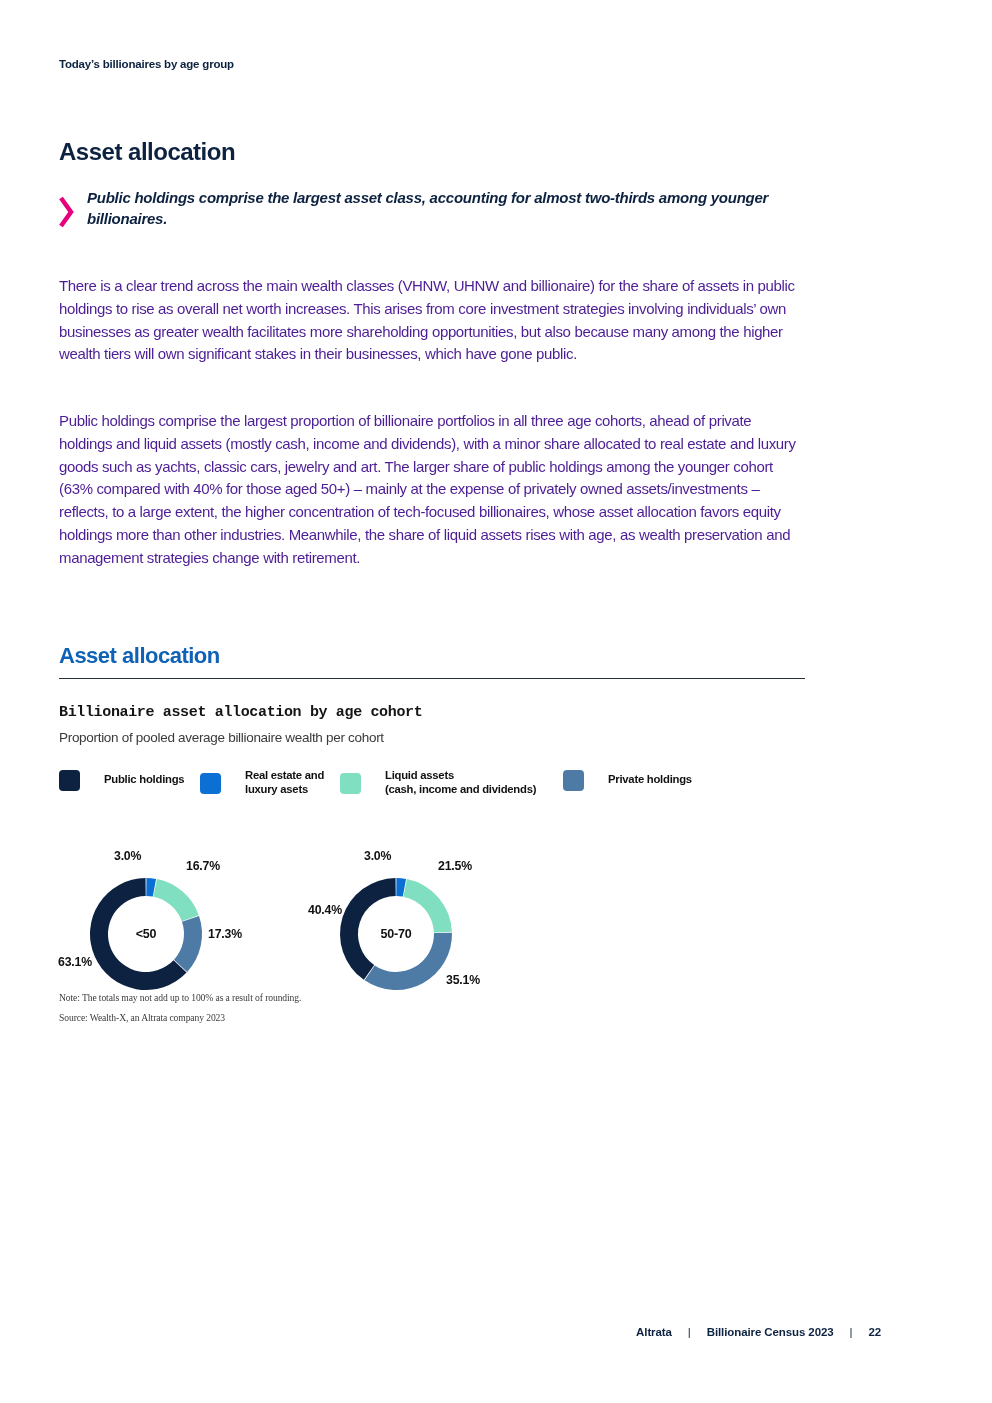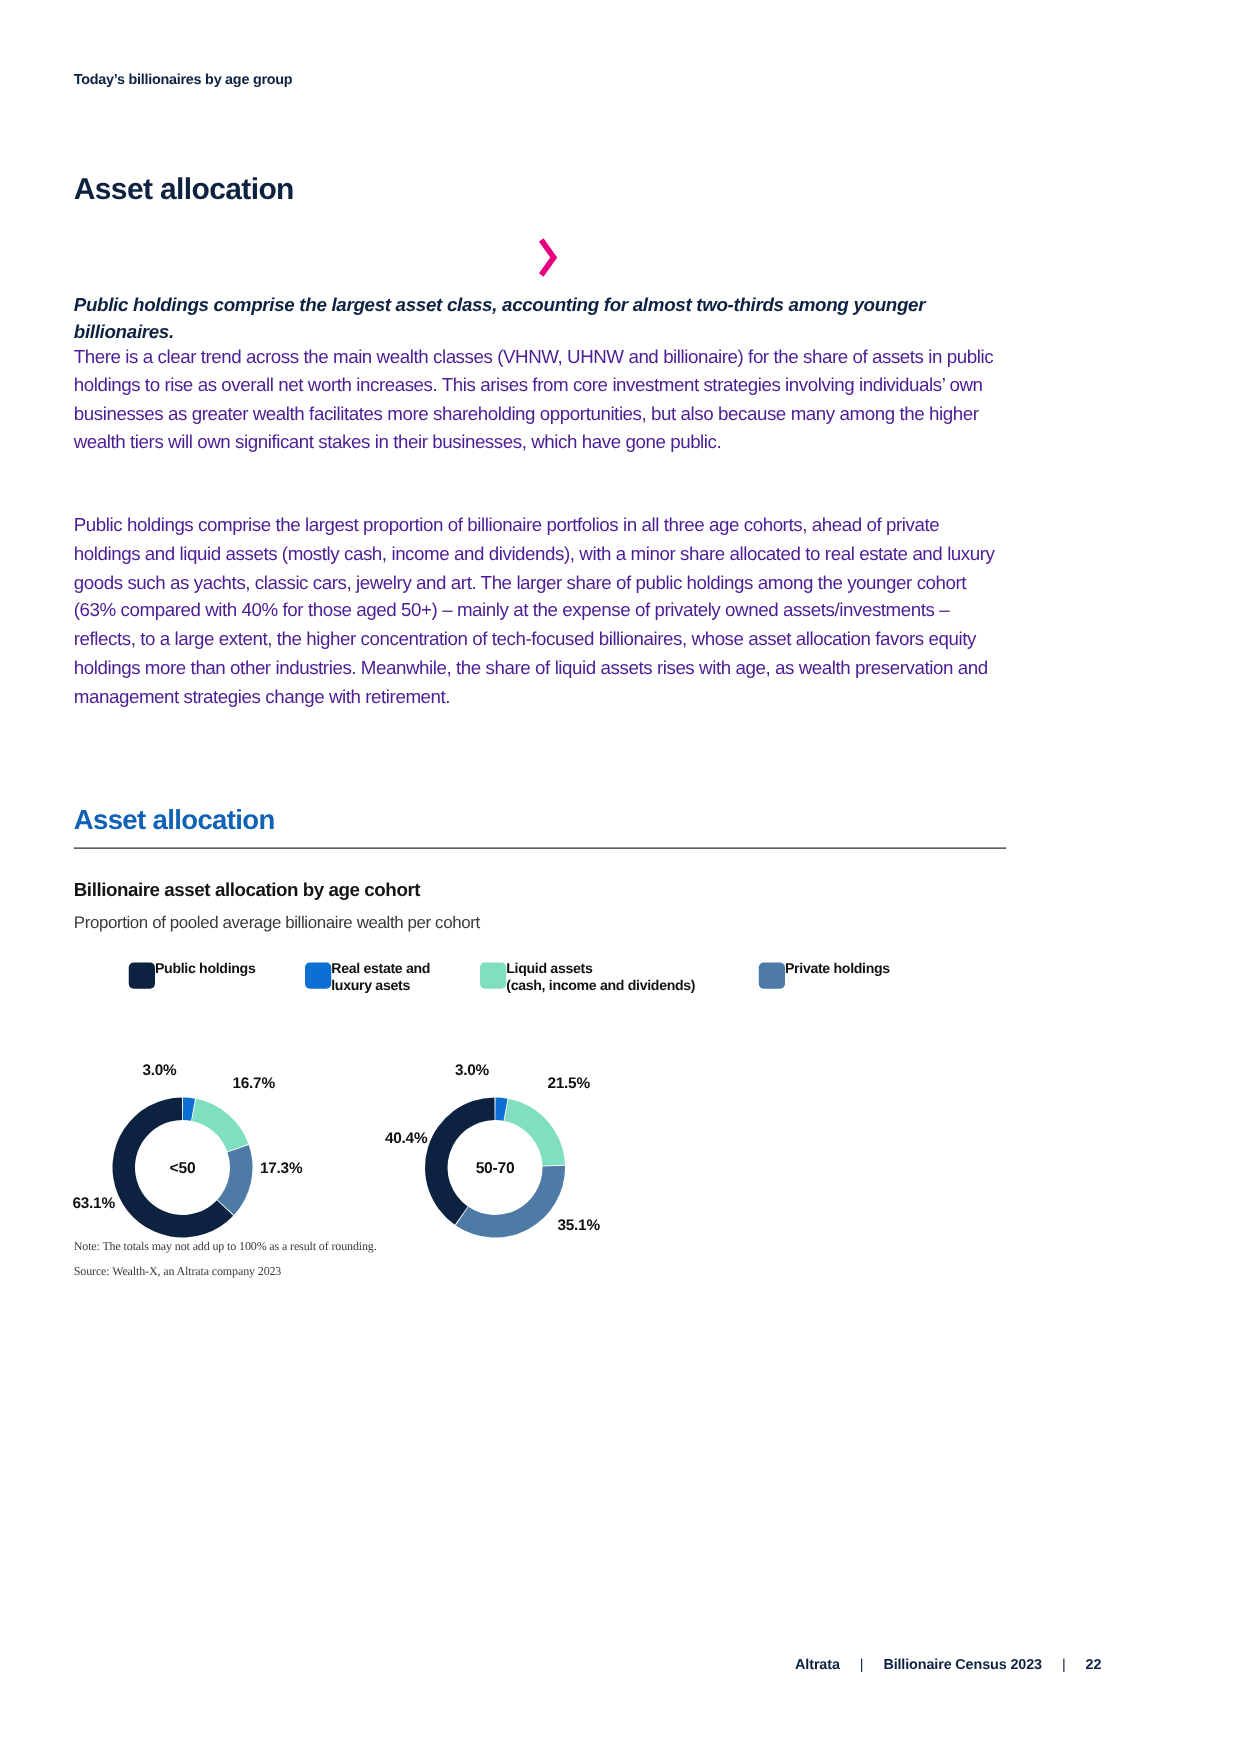--- a/index.html
+++ b/index.html
@@ -42,23 +42,22 @@
     color: #0d2240;
   }
 
   
   .pullquote {
     position: absolute;
     left: 59px;
     top: 188px;
     width: 760px;
     display: flex;
-    align-items: center;
+    align-items: flex-end;
     gap: 12px;
-    flex-direction: column;
   }
   .chevron-icon {
     flex: 0 0 auto;
     width: 16px;
     height: 34px;
     margin-top: 1px;
   }
   .pullquote-text {
     font-size: 15px;
     font-style: italic;
@@ -101,20 +100,21 @@
     background: #23313c;
   }
   .chart-title {
     position: absolute;
     left: 59px;
     top: 704px;
     font-size: 15px;
     font-weight: bold;
     letter-spacing: -0.35px;
     color: #151515;
+    font-family: Liberation Mono, monospace;
   }
   .chart-subtitle {
     position: absolute;
     left: 59px;
     top: 730px;
     font-size: 13.5px;
     letter-spacing: -0.3px;
     color: #3a3a3a;
   }
 
@@ -122,23 +122,22 @@
   .legend {
     position: absolute;
     left: 59px;
     top: 769px;
     width: 740px;
     height: 34px;
   }
   .legend-item {
     position: absolute;
     display: flex;
-    align-items: flex-start;
-    gap: 0;
-    margin-left: 44px;
+    align-items: center;
+    gap: 24px;
   }
   .legend-swatch {
     width: 21px;
     height: 21px;
     border-radius: 4px;
     flex: 0 0 auto;
     margin-top: 1px;
   }
   .legend-label {
     font-size: 11.3px;

